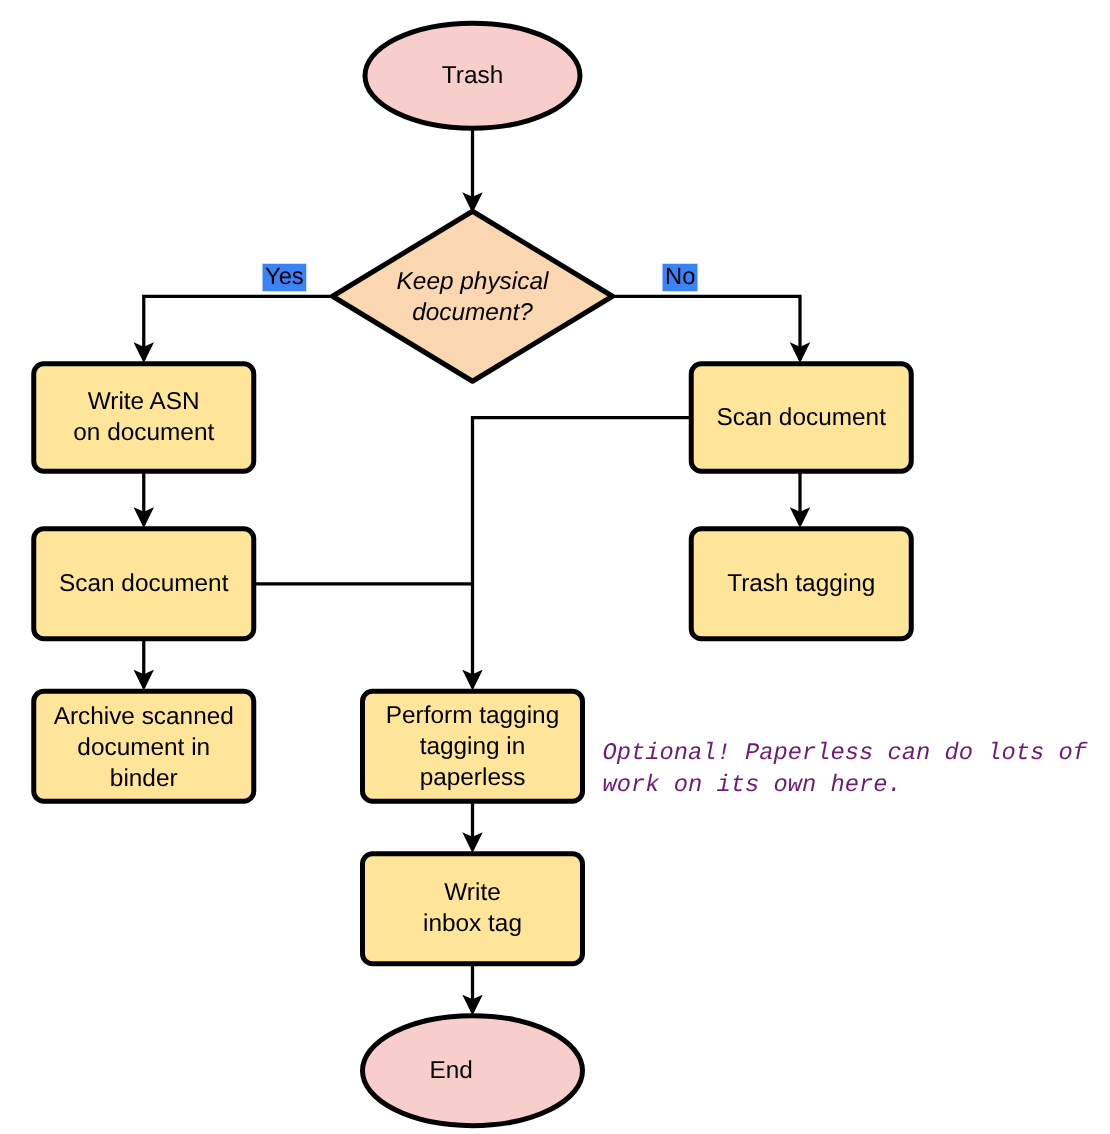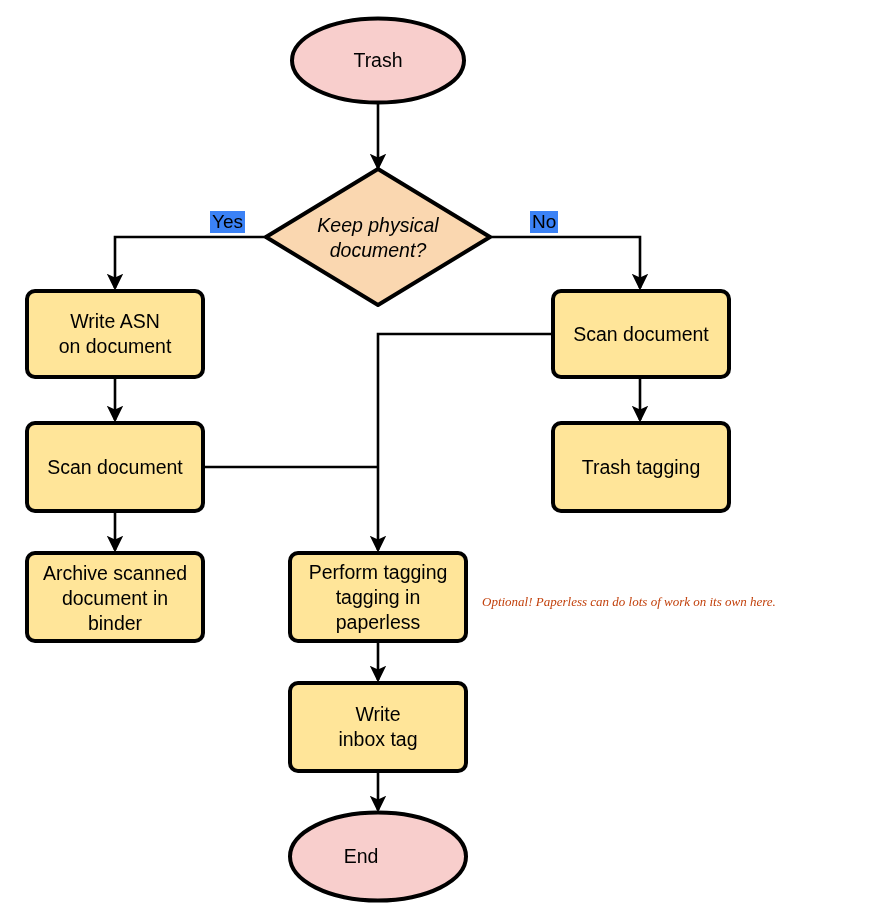--- a/index.html
+++ b/index.html
@@ -39,25 +39,25 @@
     position: absolute;
     color: #000000;
     font-size: 19px;
     line-height: 22px;
     background: #3b82f6;
     padding: 0 2px;
     font-family: "Liberation Sans", sans-serif;
   }
   .note-text {
     position: absolute;
-    color: #c2410c;
-    font-size: 13px;
+    color: #701a75;
+    font-size: 19px;
     line-height: 26px;
     font-style: italic;
-    font-family: Liberation Serif, serif;
+    font-family: Liberation Mono, monospace;
   }
 </style>
 </head>
 <body>
 
 <svg id="flow-canvas" viewBox="0 0 888 907" xmlns="http://www.w3.org/2000/svg">
   <defs>
     <marker id="arrow" viewBox="0 0 12 12" refX="9.4" refY="6" markerWidth="7" markerHeight="7" orient="auto-start-reverse">
       <path d="M 0 0.6 L 11 6 L 0 11.4 L 2.4 6 Z" fill="#000000"></path>
     </marker>

